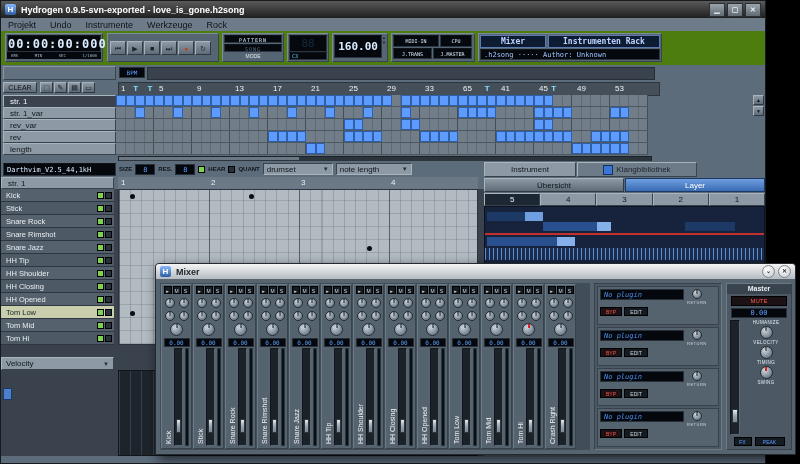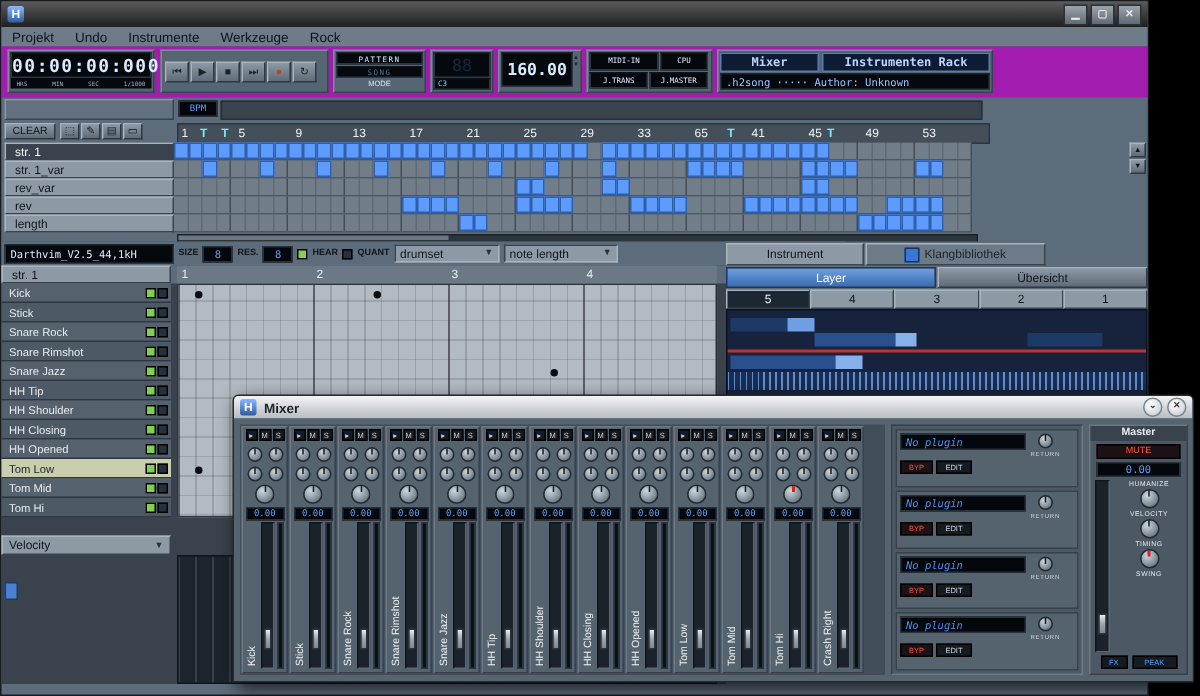--- a/index.html
+++ b/index.html
@@ -15,21 +15,21 @@
   .appicon{width:11px;height:11px;background:linear-gradient(#8ab8ff,#2d5d9e);border-radius:2px;
            margin-right:5px;color:#fff;font-size:8px;display:flex;align-items:center;justify-content:center;}
   .tb-btns{margin-left:auto;display:flex;gap:2px;}
   .tb-btn{width:14px;height:12px;background:linear-gradient(#9aa4ad,#5f6a73);border:1px solid #2a3036;
           font-size:7px;line-height:11px;text-align:center;color:#e8e8e8;}
   .menubar{position:absolute;top:17px;left:0;right:0;height:13px;background:#6e7c8a;
            display:flex;gap:14px;padding:0 7px;font-size:9px;color:#0e141a;align-items:center;
            border-bottom:1px solid #454f59;}
   .menu-item{cursor:default;}
   
-  .toolbar{position:absolute;top:30px;left:0;right:0;height:34px;background:#a21caf;
+  .toolbar{position:absolute;top:30px;left:0;right:0;height:34px;background:#4d7c0f;
            border-bottom:2px solid #49545e;}
   .group{position:absolute;top:2px;height:29px;background:#566574;border:1px solid;
          border-color:#7e8b98 #39434d #39434d #7e8b98;box-sizing:border-box;padding:1px;}
   .lcd{background:#05090e;color:#dcecff;font-family:"DejaVu Sans Mono",monospace;
        border:1px solid #2c3642;border-top-color:#0d1319;box-sizing:border-box;}
   .time-lcd{font-size:12px;font-weight:bold;letter-spacing:1px;text-align:center;height:17px;line-height:16px;}
   .time-labels{display:flex;justify-content:space-between;padding:0 4px;font-size:4px;color:#9fb4c8;
                background:#05090e;height:7px;align-items:center;font-family:"DejaVu Sans Mono",monospace;}
   .tbtn{width:16px;height:14px;background:linear-gradient(#8d99a4,#5f6c78);border:1px solid;
         border-color:#aab4bd #2f3943 #2f3943 #aab4bd;color:#1a2127;font-size:7px;line-height:13px;
@@ -190,20 +190,21 @@
 </style>
 </head>
 <body>
 
 <div id="screen">
 
   <div class="win">
 
     <div class="titlebar">
       <div class="appicon">H</div>
+      <span>Hydrogen 0.9.5-svn-exported - love_is_gone.h2song</span>
       <div class="tb-btns">
         <div class="tb-btn">▁</div>
         <div class="tb-btn">▢</div>
         <div class="tb-btn">✕</div>
       </div>
     </div>
 
     <div class="menubar" id="menubar">
         <div class="menu-item">Projekt</div>
         <div class="menu-item">Undo</div>
@@ -750,22 +751,22 @@
 
     <div class="slib">
       <div class="tabs">
         <div class="tab active" style="width:92px;">Instrument</div>
         <div class="tab idle" style="width:120px;">
           <span class="libicon"></span>
           <span>Klangbibliothek</span>
         </div>
       </div>
       <div class="lib-btns">
+        <div class="lib-btn btn">Übersicht</div>
         <div class="lib-btn blue">Layer</div>
-        <div class="lib-btn btn">Übersicht</div>
       </div>
       <div id="layer-slots">
           <div class="lslot sel">5</div>
           <div class="lslot">4</div>
           <div class="lslot">3</div>
           <div class="lslot">2</div>
           <div class="lslot">1</div>
         </div>
       <div class="wave">
         <div class="wseg" style="left:2px;top:5px;width:38px;background:#1d3a66;"></div>

